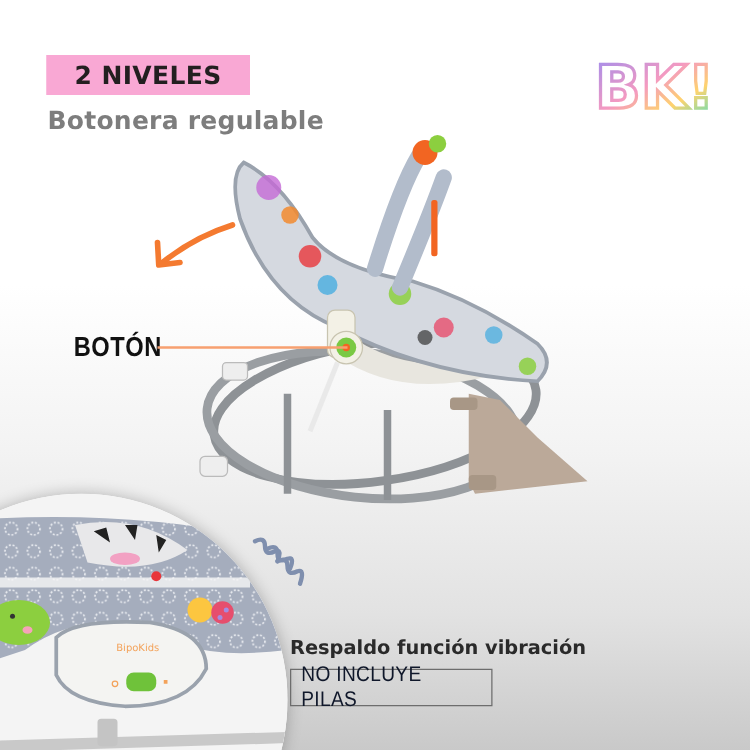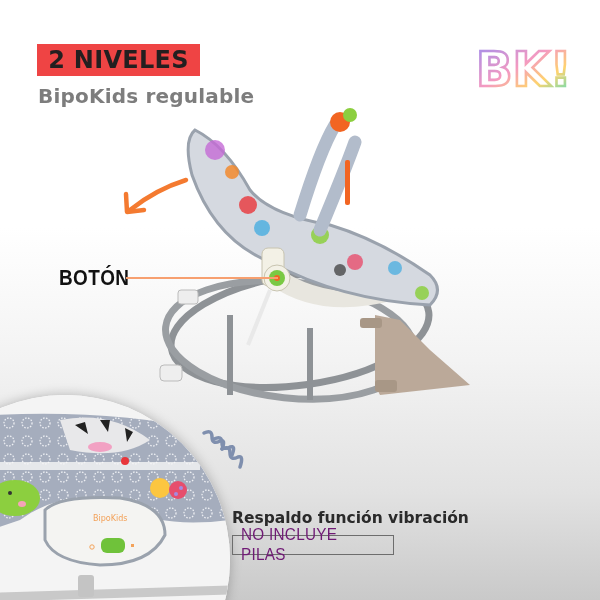--- a/index.html
+++ b/index.html
@@ -7,22 +7,22 @@
     body {
       position: relative;
       font-family: "DejaVu Sans", sans-serif;
       background: linear-gradient(180deg, #ffffff 0%, #ffffff 38%, #f3f3f3 60%, #e2e2e2 82%, #c9c9c9 100%);
     }
     .abs { position: absolute; }
 
     
     .level-badge {
       left: 37px; top: 44px; width: 163px; height: 32px;
-      background: #ef4444;
-      color: #231f20; font-weight: bold; font-size: 24px;
+      background: #f9a8d4;
+      color: #231f20; font-weight: bold; font-size: 20px;
       letter-spacing: 0.3px;
       display: flex; align-items: center; justify-content: center;
     }
     .subtitle {
       left: 38px; top: 84px;
       font-size: 20px; font-weight: bold; color: #7d7d7d;
       letter-spacing: 0.2px;
     }
 
     
@@ -47,36 +47,36 @@
       background: #fff;
     }
 
     .vibe-icon { left: 200px; top: 425px; width: 45px; height: 55px; }
 
     .vibration-text {
       left: 232px; top: 509px;
       font-size: 15.5px; font-weight: bold; color: #2a2a2a;
     }
     .no-batteries {
-      left: 232px; top: 535px; width: 162px; height: 20px;
+      left: 232px; top: 535px; width: 162px; height: 30px;
       border: 1.5px solid #6d6d6d;
       display: flex; align-items: center; justify-content: center;
       font-family: "Liberation Sans", sans-serif;
-      font-size: 17px; color: #701a75;
+      font-size: 17px; color: #0f172a;
       letter-spacing: 0.3px;
     }
     .no-batteries span { display:inline-block; transform: scaleX(0.9); }
   </style>
 </head>
 <body>
 
 <div class="abs level-badge">
   <span>2 NIVELES</span>
 </div>
-<div class="abs subtitle">BipoKids regulable</div>
+<div class="abs subtitle">Botonera regulable</div>
 
 <svg class="abs brand-logo" viewBox="0 0 100 60">
   <defs>
     <linearGradient id="bkgrad" x1="0" y1="0" x2="1" y2="1">
       <stop offset="0" stop-color="#9b8cf0"></stop>
       <stop offset="0.45" stop-color="#f49ac1"></stop>
       <stop offset="0.7" stop-color="#ffd36e"></stop>
       <stop offset="1" stop-color="#3fe0c8"></stop>
     </linearGradient>
   </defs>

